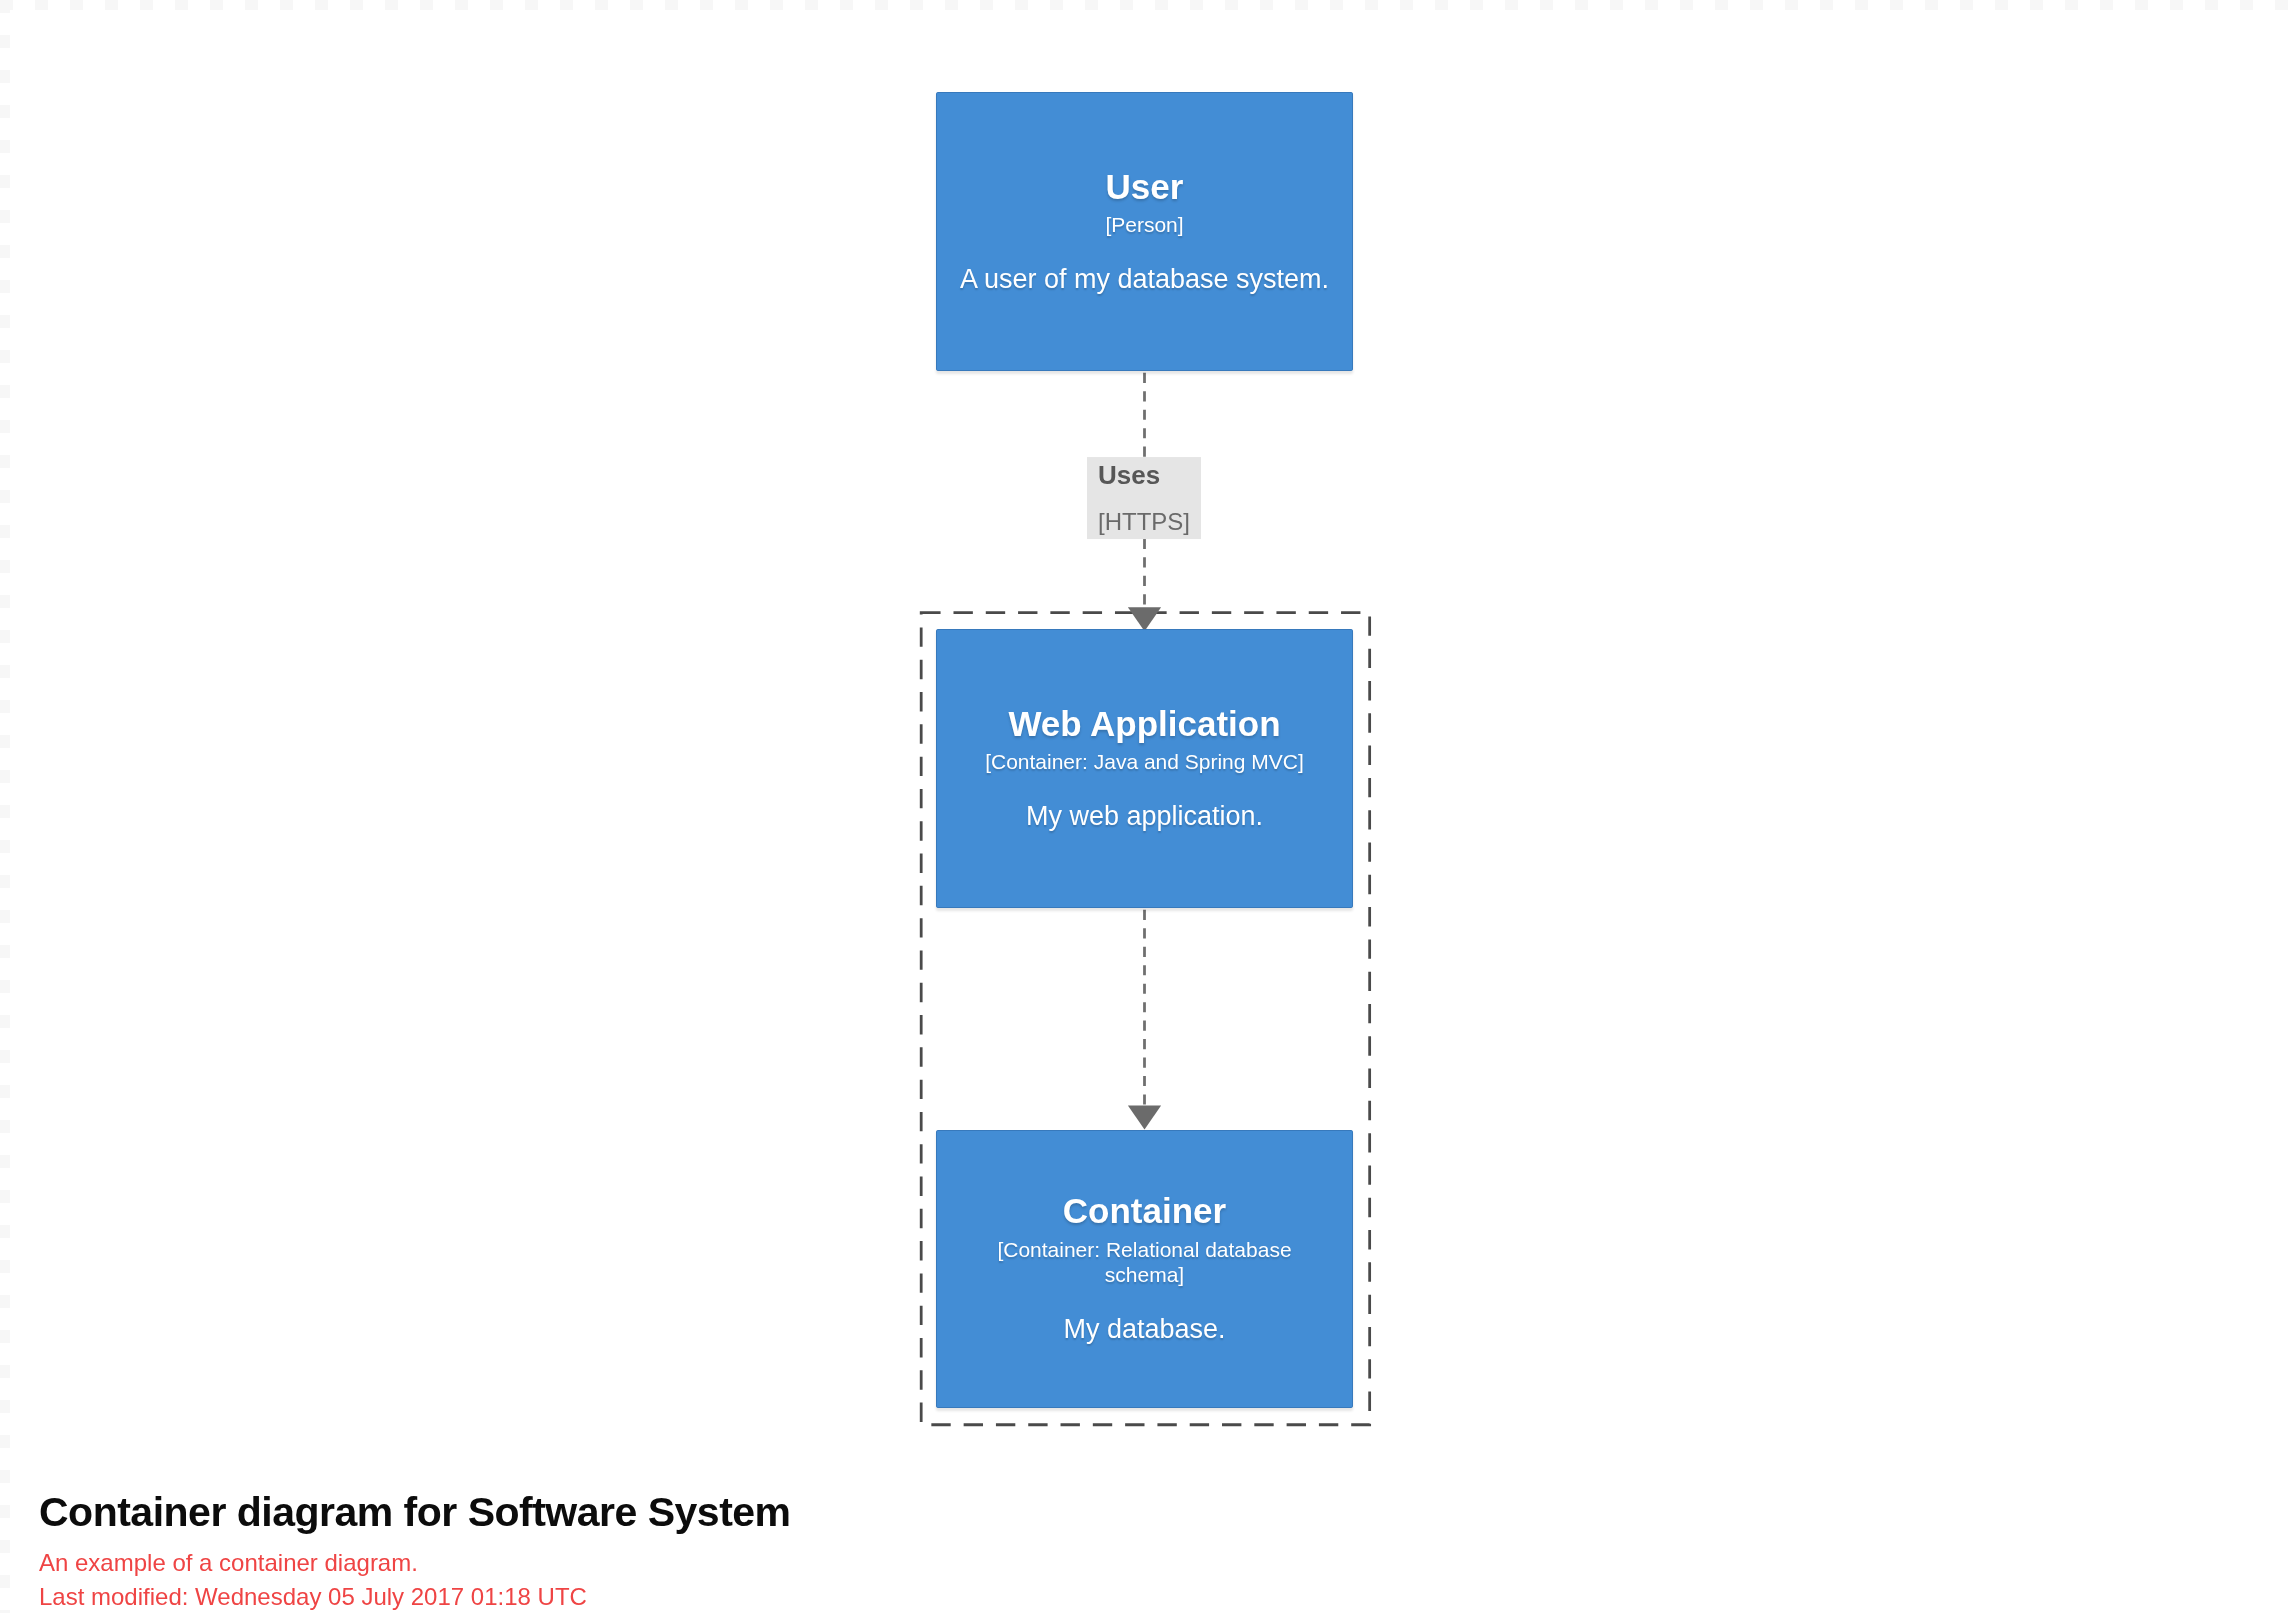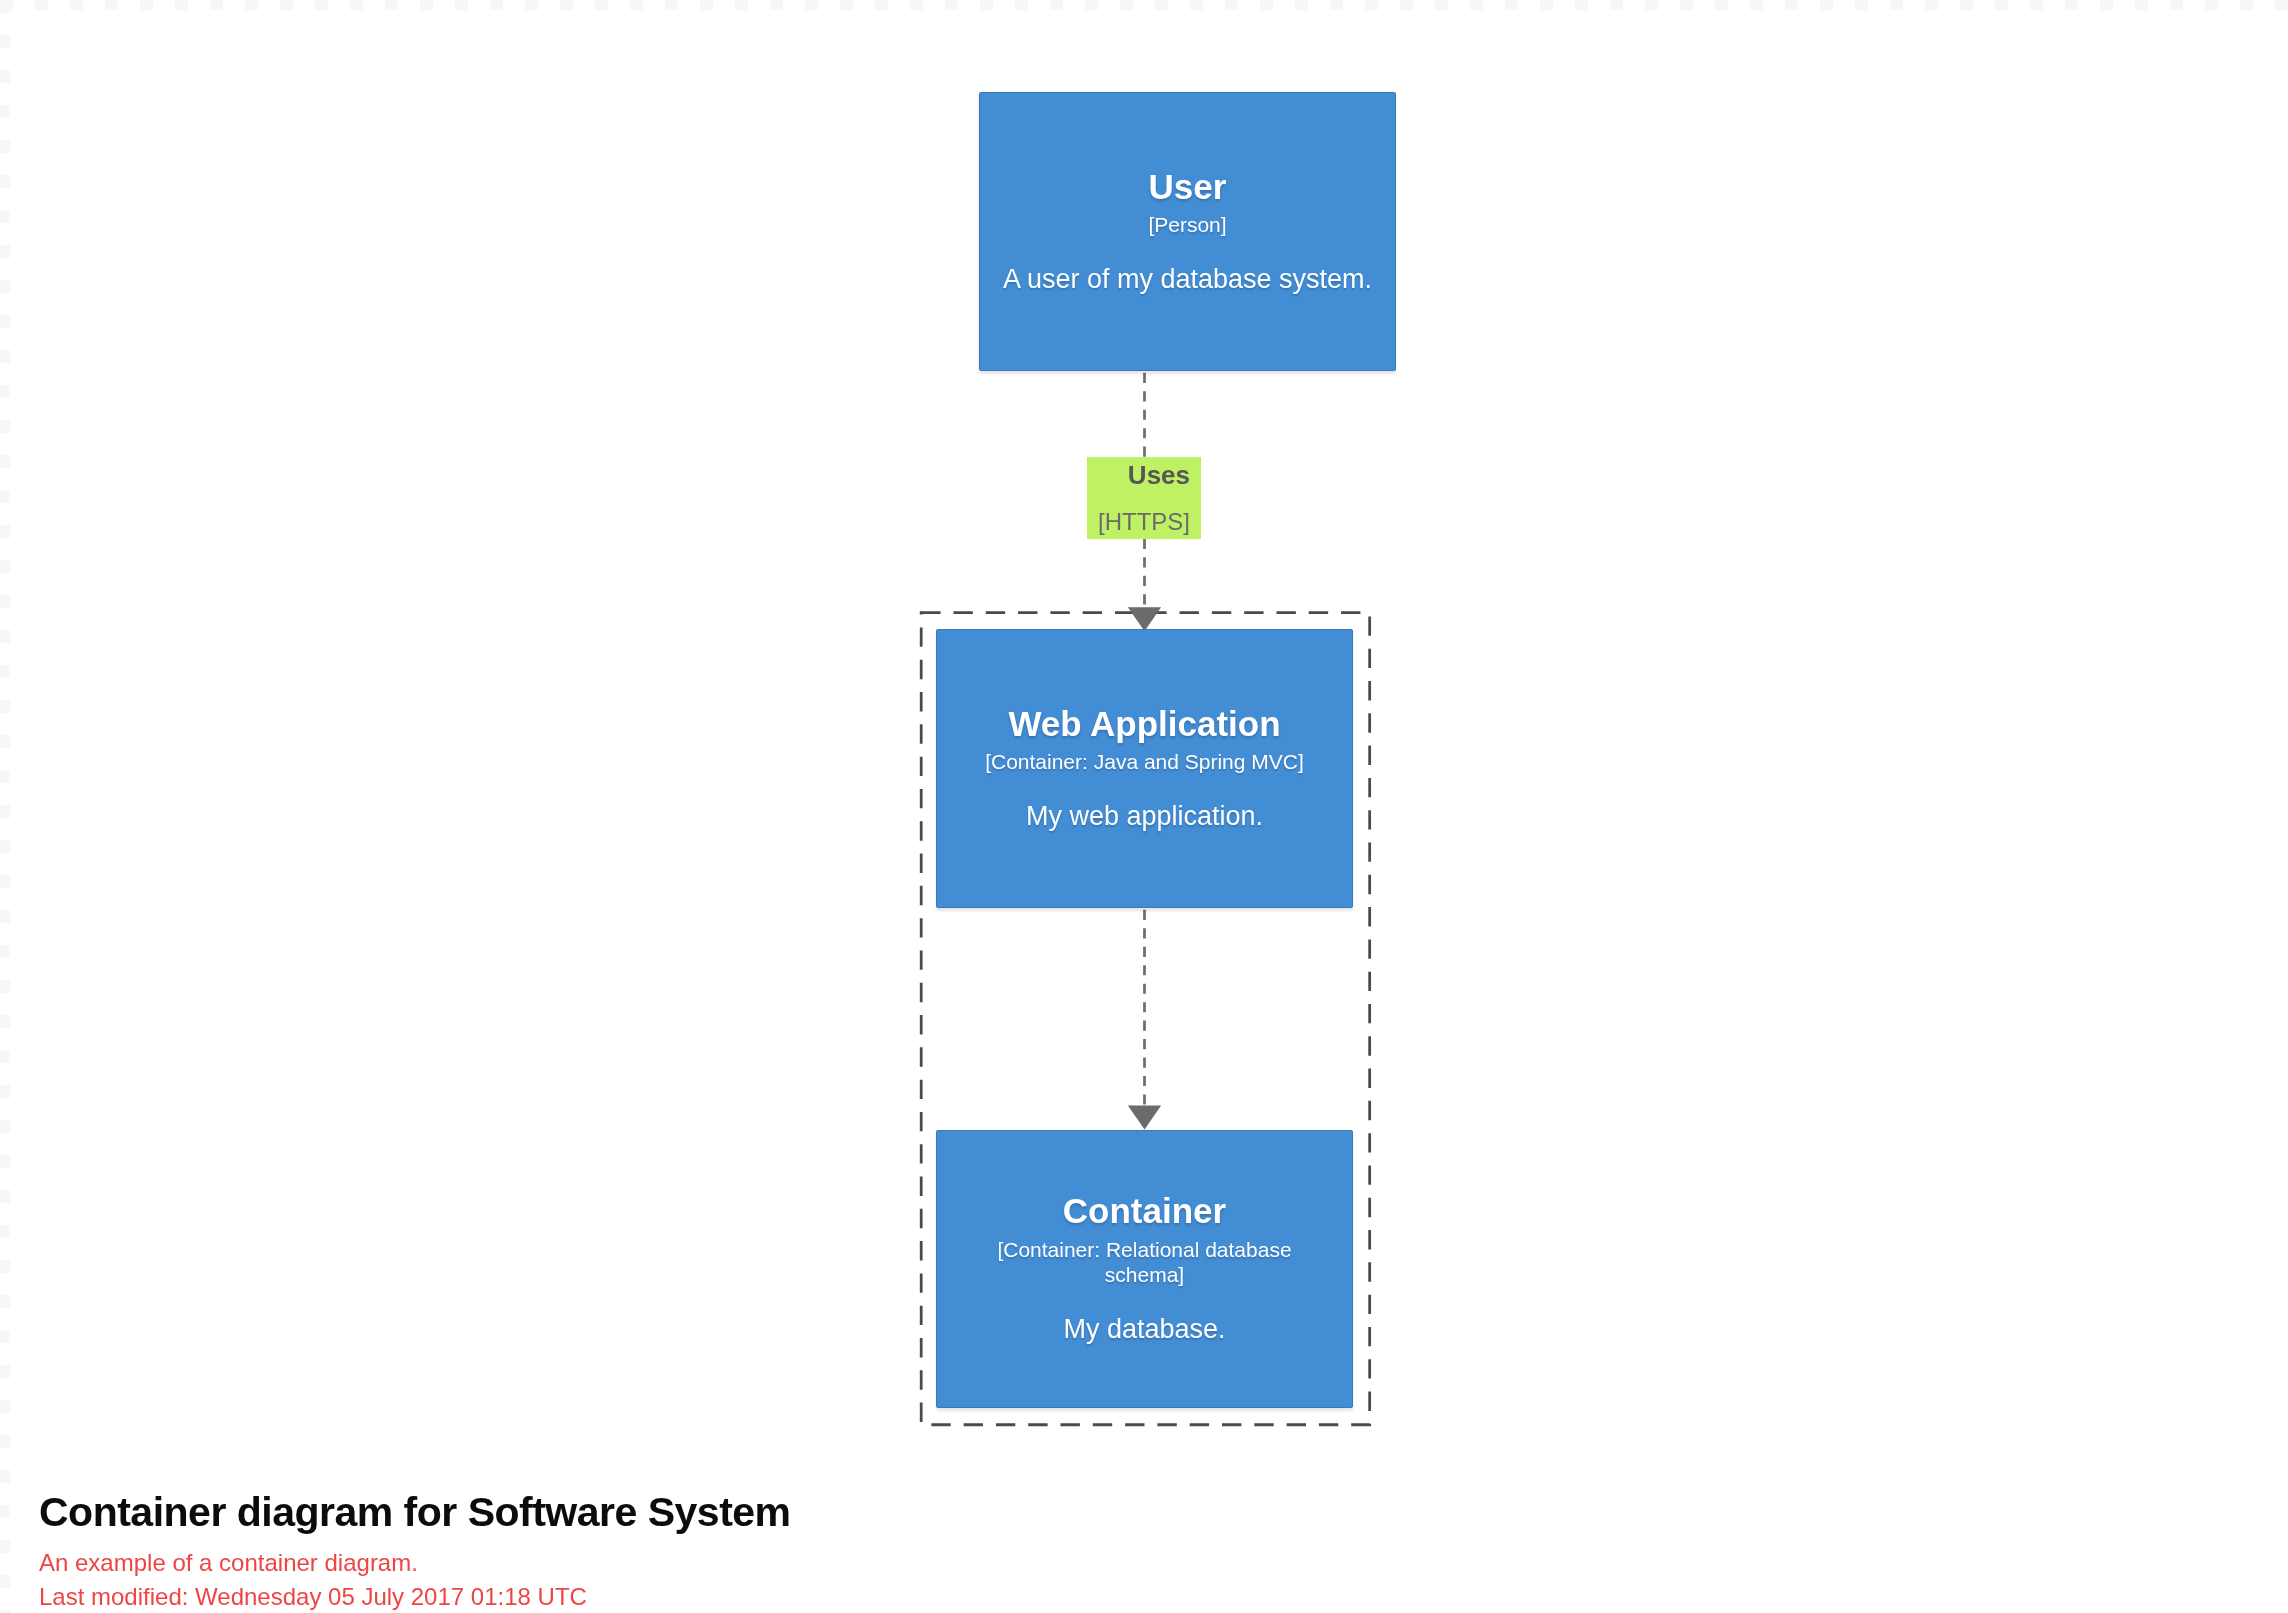--- a/index.html
+++ b/index.html
@@ -43,29 +43,29 @@
     text-shadow: 0 1.8px 2.8px rgba(0,0,0,0.20);
   }
   .element .el-meta {
     font-size: 21px; margin-top: 4.6px; line-height: 1.2;
     text-shadow: 0 1.8px 1.8px rgba(0,0,0,0.18);
   }
   .element .el-desc {
     font-size: 27px; margin-top: 25px; line-height: 1.3;
     text-shadow: 0 1.8px 1.8px rgba(0,0,0,0.18);
   }
-  #el-user     { top: 92px;  height: 279px; margin-left: 43px; }
+  #el-user     { top: 92px;  height: 279px; }
   #el-web-app  { top: 629px;  height: 279px; text-align: right; }
   #el-database { top: 1130px; height: 278px; }
 
   .rel-label {
     position: absolute;
     transform: translate(-50%, -50%);
-    background: #bef264;
-    text-align: right;
+    background: #e5e5e5;
+    text-align: left;
     padding: 3.7px 11px;
   }
   .rel-label .rel-name {
     font-size: 26px; font-weight: bold; color: #575757; line-height: 1.12;
   }
   .rel-label .rel-tech {
     font-size: 24px; color: #6a6a6a; margin-top: 19px; line-height: 1.1;
   }
   #rel-uses  { left: 1144px; top: 498px; white-space: nowrap; }
   #rel-reads { left: 1144px; top: 1017px; width: 234px; }

